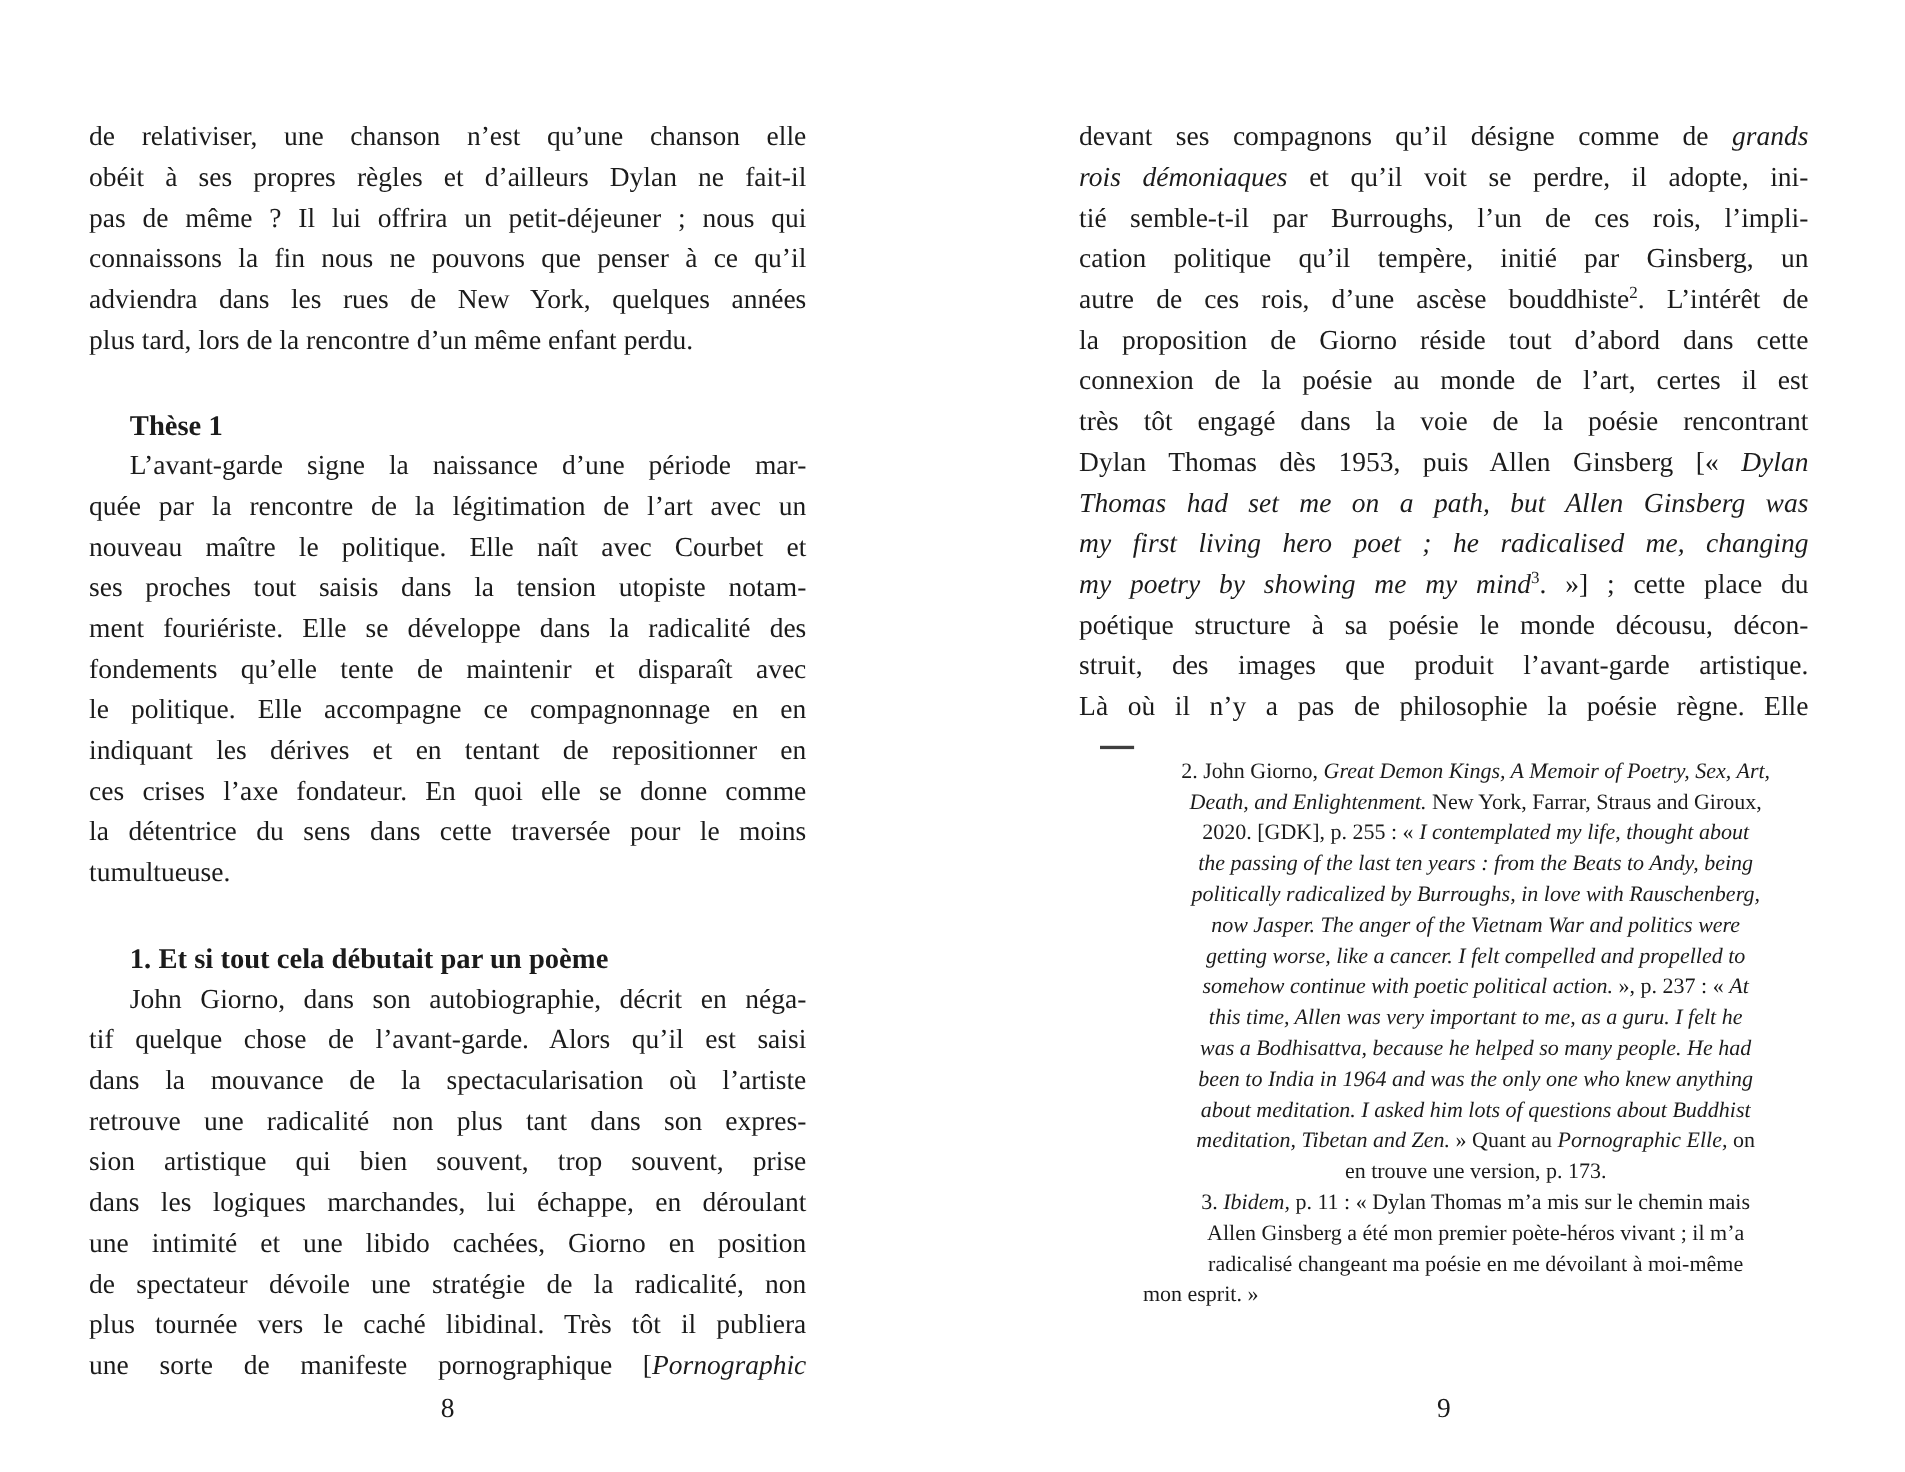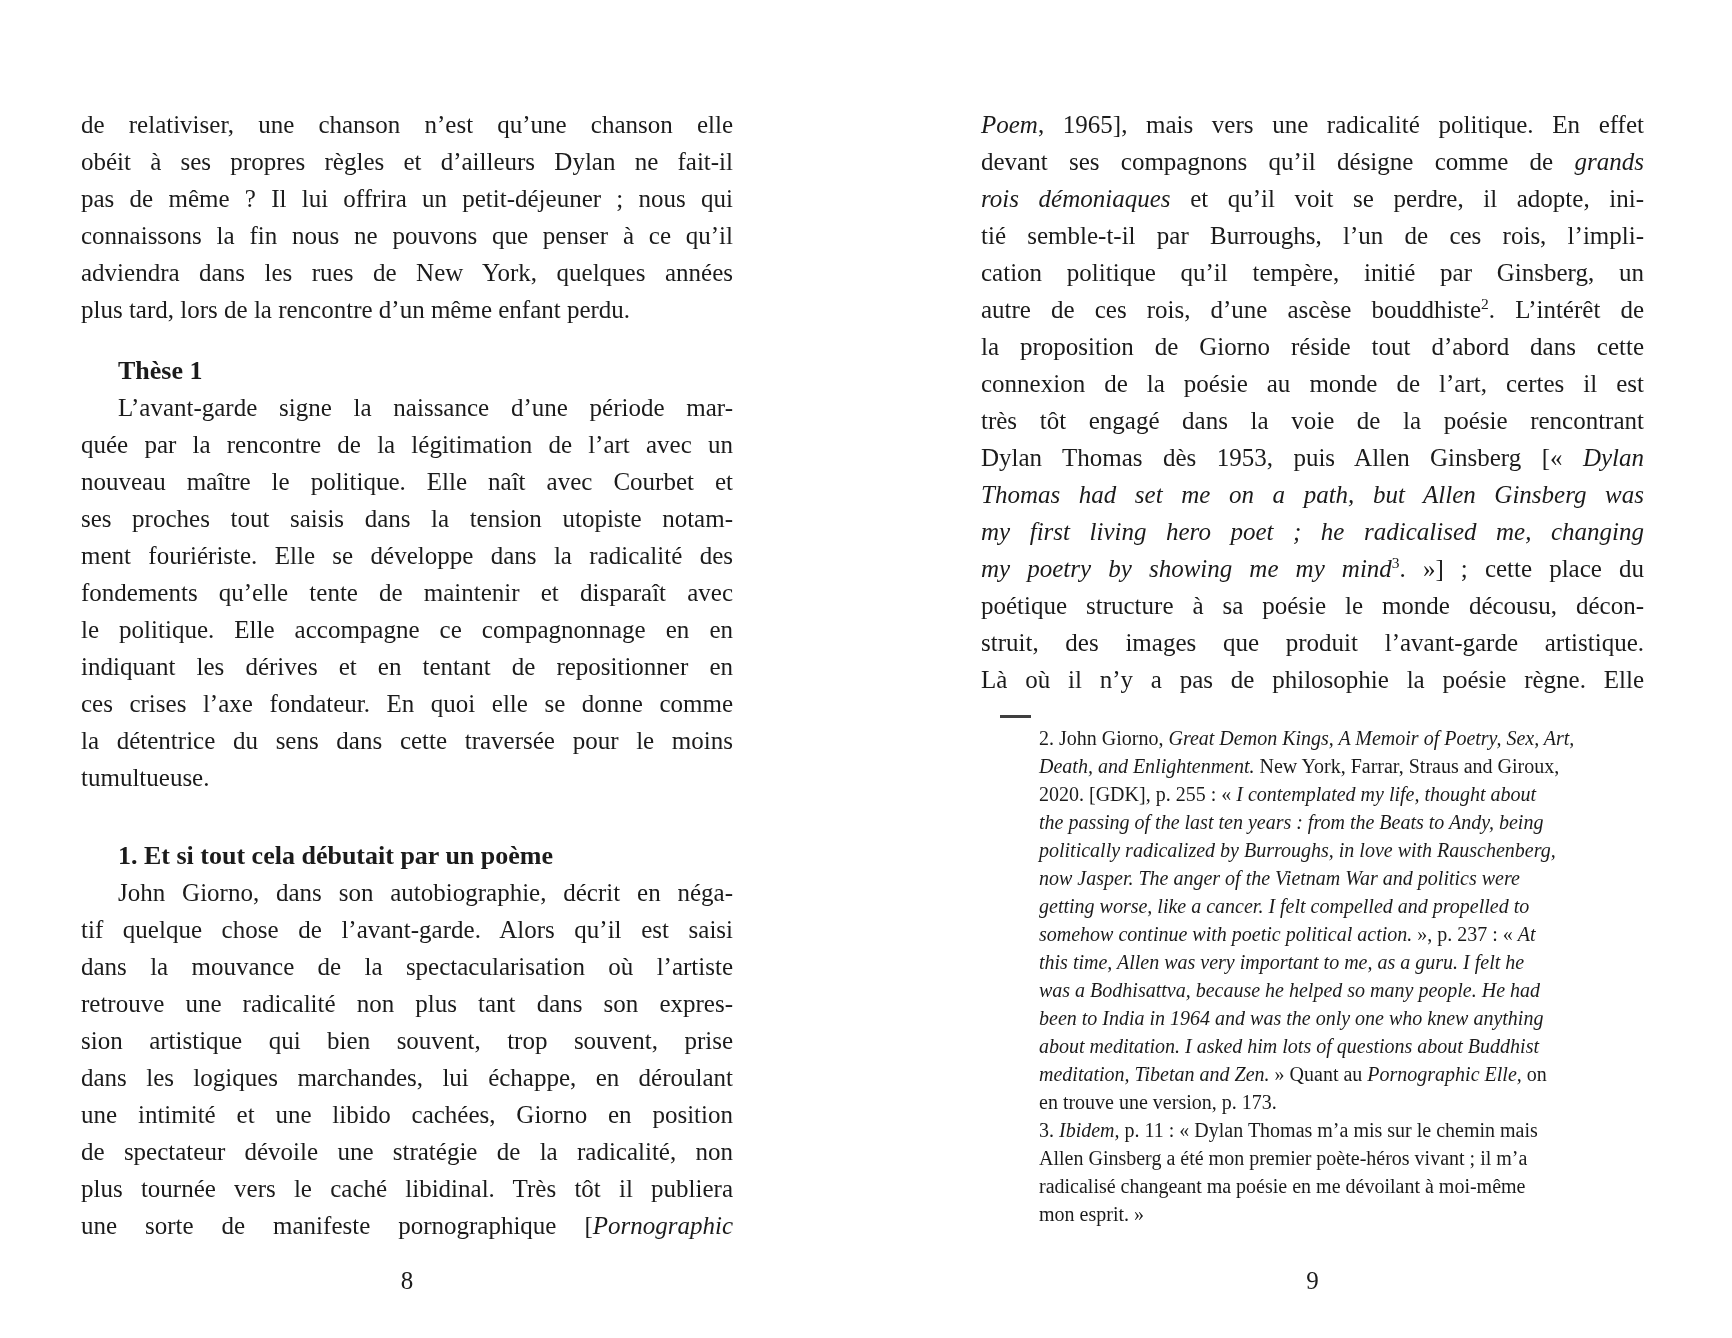--- a/index.html
+++ b/index.html
@@ -9,25 +9,25 @@
     overflow:hidden;
   }
   .col{position:absolute;top:106px;}
   #left-col{left:81px;width:652px;}
   #right-col{left:981px;width:663px;}
   .para{margin:0;}
   .line{font-size:25px;line-height:37px;white-space:normal;}
   .j{text-align:justify;text-align-last:justify;}
   .end{text-align-last:left;}
   .ind{padding-left:37px;}
-  .heading{font-weight:700;font-size:26px;line-height:37px;padding-left:37px;margin-top:24px;}
+  .heading{font-weight:700;font-size:26px;line-height:37px;padding-left:37px;margin-top:40px;}
   .heading.h2{margin-top:41px;}
   .fn-rule{width:31px;height:3px;background:#3f3f3f;margin:17px 0 6px 19px;}
   .fnote{padding-left:58px;}
-  .fnote .line{font-size:20px;line-height:28px;text-align:left;}
+  .fnote .line{font-size:20px;line-height:28px;text-align:center;}
   .it{font-style:italic;}
   sup{font-size:62%;vertical-align:super;line-height:0;font-style:normal;}
   .pagenum{position:absolute;top:1262px;font-size:25px;line-height:37px;text-align:center;}
   #pn-left{left:81px;width:652px;}
   #pn-right{left:981px;width:663px;}
 </style>
 </head>
 <body>
 
 <div class="spread" style="background: rgb(255, 255, 255); color: rgb(27, 27, 27);">
@@ -67,21 +67,20 @@
           <div class="line j"><span>de spectateur dévoile une stratégie de la radicalité, non</span></div>
           <div class="line j"><span>plus tournée vers le caché libidinal. Très tôt il publiera</span></div>
           <div class="line j"><span>une sorte de manifeste pornographique [</span><span class="it">Pornographic</span></div>
         </div>
       </div>
     <div class="pagenum" id="pn-left">8</div>
   </section>
   <section>
     <div class="col" id="right-col">
         <div class="para body">
-          <div class="line j"><span class="it">Poem</span><span>, 1965], mais vers une radicalité politique. En effet</span></div>
           <div class="line j"><span>devant ses compagnons qu’il désigne comme de </span><span class="it">grands</span></div>
           <div class="line j"><span class="it">rois démoniaques</span><span> et qu’il voit se perdre, il adopte, ini-</span></div>
           <div class="line j"><span>tié semble-t-il par Burroughs, l’un de ces rois, l’impli-</span></div>
           <div class="line j"><span>cation politique qu’il tempère, initié par Ginsberg, un</span></div>
           <div class="line j"><span>autre de ces rois, d’une ascèse bouddhiste</span><sup>2</sup><span>. L’intérêt de</span></div>
           <div class="line j"><span>la proposition de Giorno réside tout d’abord dans cette</span></div>
           <div class="line j"><span>connexion de la poésie au monde de l’art, certes il est</span></div>
           <div class="line j"><span>très tôt engagé dans la voie de la poésie rencontrant</span></div>
           <div class="line j"><span>Dylan Thomas dès 1953, puis Allen Ginsberg [« </span><span class="it">Dylan</span></div>
           <div class="line j"><span class="it">Thomas had set me on a path, but Allen Ginsberg was</span></div>

